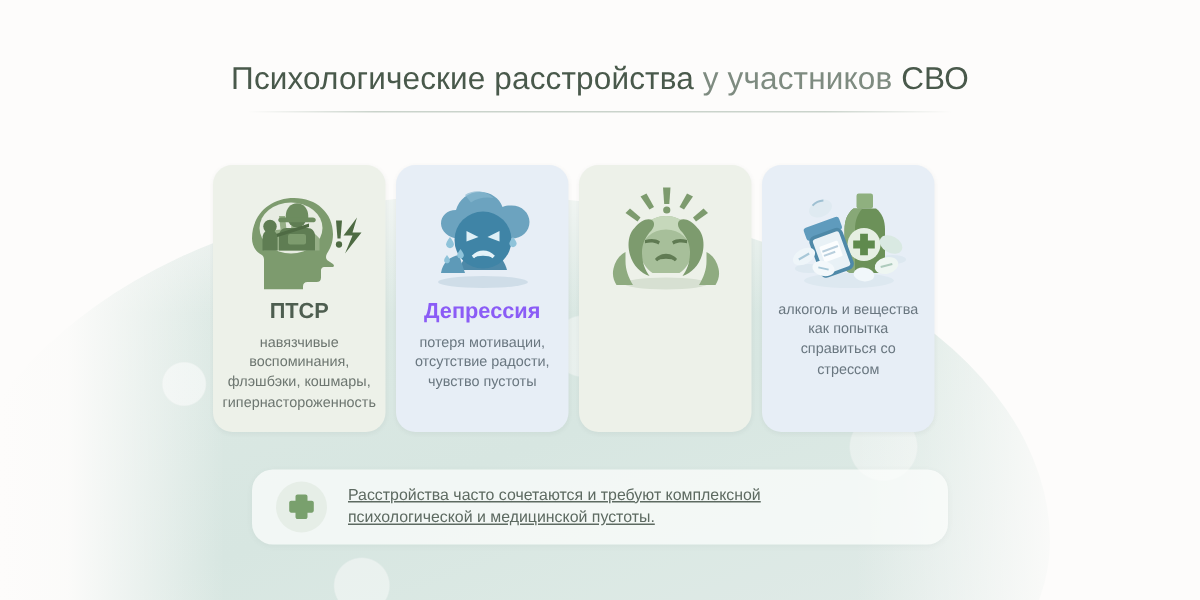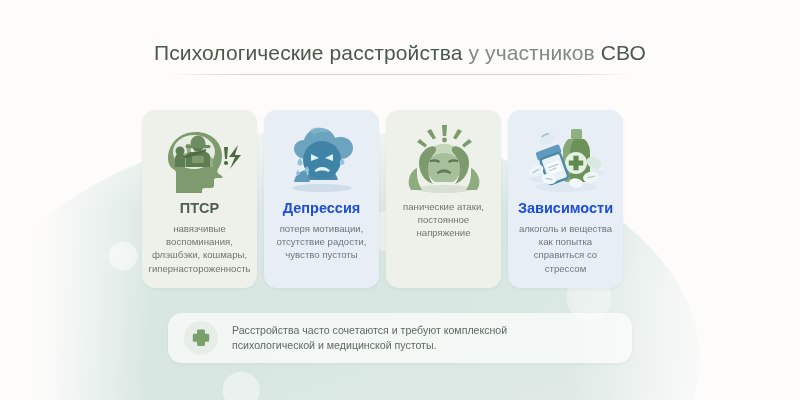--- a/index.html
+++ b/index.html
@@ -119,21 +119,21 @@
 
   .card-title {
     font-size: 14.5px;
     font-weight: 700;
     line-height: 17px;
     text-align: center;
     padding: 0 2px;
     margin-bottom: 5px;
   }
   .card.green .card-title { color: #4e5e50; }
-  .card.blue  .card-title { color: #1d4ed8; }
+  .card.blue  .card-title { color: #8b5cf6; }
 
   .card-desc {
     font-size: 9.6px;
     line-height: 13.2px;
     text-align: center;
     color: #6d7670;
     padding: 0 3px;
   }
   .card.blue .card-desc { color: #6a7780; }
 
@@ -160,21 +160,21 @@
     align-items: center;
     justify-content: center;
     flex: 0 0 auto;
     margin-right: 14px;
   }
   .banner-text {
     font-size: 10.6px;
     line-height: 15.5px;
     color: #5d6a61;
   }
-  .banner-text .line { display: block; }
+  .banner-text .line { display: block; text-decoration: underline; }
 </style>
 </head>
 <body>
 
 <div class="canvas">
 
   <div class="bg-texture"></div>
   <div class="bg-fade-top"></div>
   <div class="bg-fade-left"></div>
   <div class="bg-fade-right"></div>
@@ -254,21 +254,20 @@
           <g fill="#7d9b6e">
             <path d="M45 3h5l-.8 11h-3.4z"></path>
             <circle cx="47.5" cy="18" r="2.4"></circle>
             <path d="M30 9l4-2 5 9-3 1.6z"></path>
             <path d="M65 9l-4-2-5 9 3 1.6z"></path>
             <path d="M20 20l3-3 7 6-2 2.6z"></path>
             <path d="M75 20l-3-3-7 6 2 2.6z"></path>
           </g>
         </svg>
       </div>
-      <div class="card-desc">панические атаки, постоянное напряжение</div>
     </div>
 
     <div class="card blue">
       <div class="icon-wrap">
         <svg width="94" height="74" viewBox="0 0 94 74">
           <ellipse cx="47" cy="66" rx="30" ry="5" fill="#dde8f0"></ellipse>
           <ellipse cx="20" cy="58" rx="9" ry="3" fill="#dde8f0"></ellipse>
           <ellipse cx="76" cy="52" rx="9" ry="3" fill="#dde8f0"></ellipse>
           <rect x="52" y="8" width="11" height="10" rx="1.5" fill="#8fb07f"></rect>
           <path d="M50 18h15c4 3 6 8 6 14v24c0 3-2 5-5 5H49c-3 0-5-2-5-5V32c0-6 2-11 6-14z" fill="#6c9159"></path>
@@ -290,21 +289,20 @@
           <ellipse cx="17" cy="50" rx="8" ry="5" transform="rotate(-30 17 50)" fill="#eef5f9"></ellipse>
           <path d="M13 50h8" transform="rotate(-30 17 50)" stroke="#a8c8d8" stroke-width="1.4"></path>
           <ellipse cx="30" cy="58" rx="7.5" ry="5" transform="rotate(12 30 58)" fill="#f3f8fb"></ellipse>
           <path d="M26.5 58h7" transform="rotate(12 30 58)" stroke="#a8c8d8" stroke-width="1.3"></path>
           <ellipse cx="75" cy="42" rx="8" ry="5.5" transform="rotate(28 75 42)" fill="#d9e9e2"></ellipse>
           <ellipse cx="72" cy="56" rx="8" ry="5.5" transform="rotate(-14 72 56)" fill="#eef6f2"></ellipse>
           <path d="M68 56h8" transform="rotate(-14 72 56)" stroke="#aecbbd" stroke-width="1.3"></path>
           <ellipse cx="57" cy="62" rx="7" ry="4.6" transform="rotate(8 57 62)" fill="#f1f7fa"></ellipse>
         </svg>
       </div>
-      <div class="card-title">Зависимости</div>
       <div class="card-desc">алкоголь и вещества как попытка справиться со стрессом</div>
     </div>
 
   </div>
 
   <div class="banner">
     <div class="banner-icon">
       <svg width="20" height="20" viewBox="0 0 20 20">
         <path d="M7.4 1.6h5.2c.8 0 1.4.6 1.4 1.4v2.8h2.8c.8 0 1.4.6 1.4 1.4v5.2c0 .8-.6 1.4-1.4 1.4H14v2.8c0 .8-.6 1.4-1.4 1.4H7.4c-.8 0-1.4-.6-1.4-1.4v-2.8H3.2c-.8 0-1.4-.6-1.4-1.4V7.2c0-.8.6-1.4 1.4-1.4H6V3c0-.8.6-1.4 1.4-1.4z" fill="#79a06d"></path>
       </svg>

